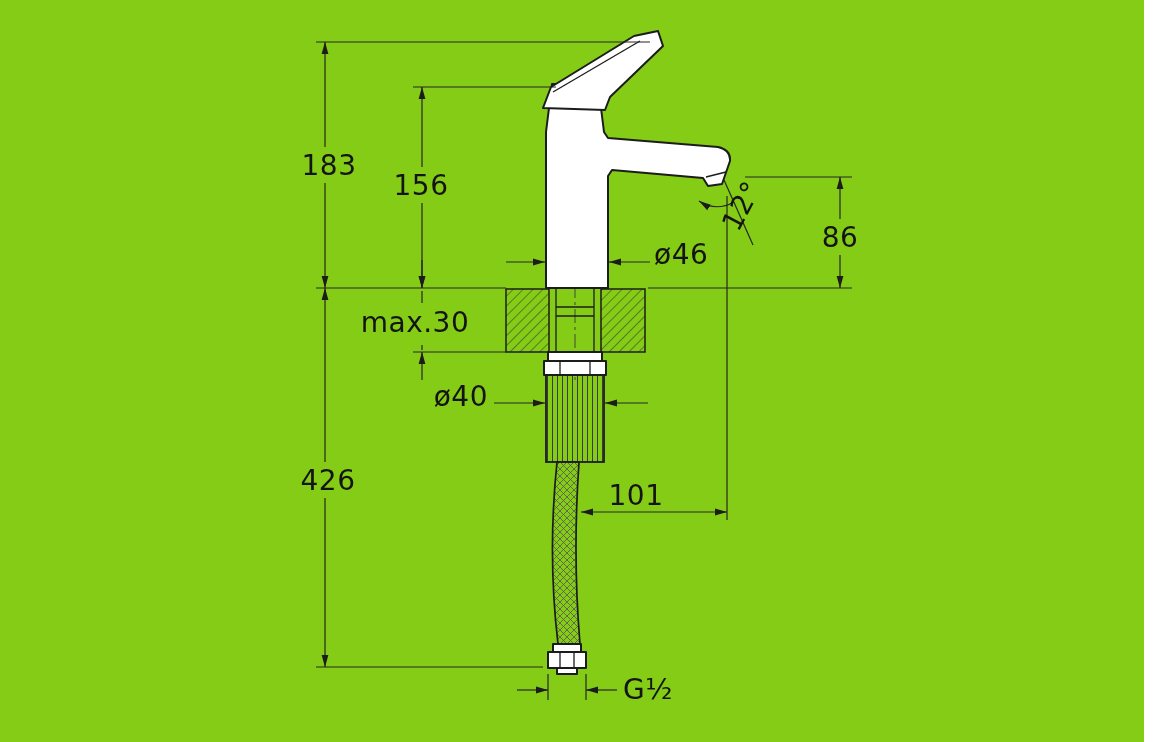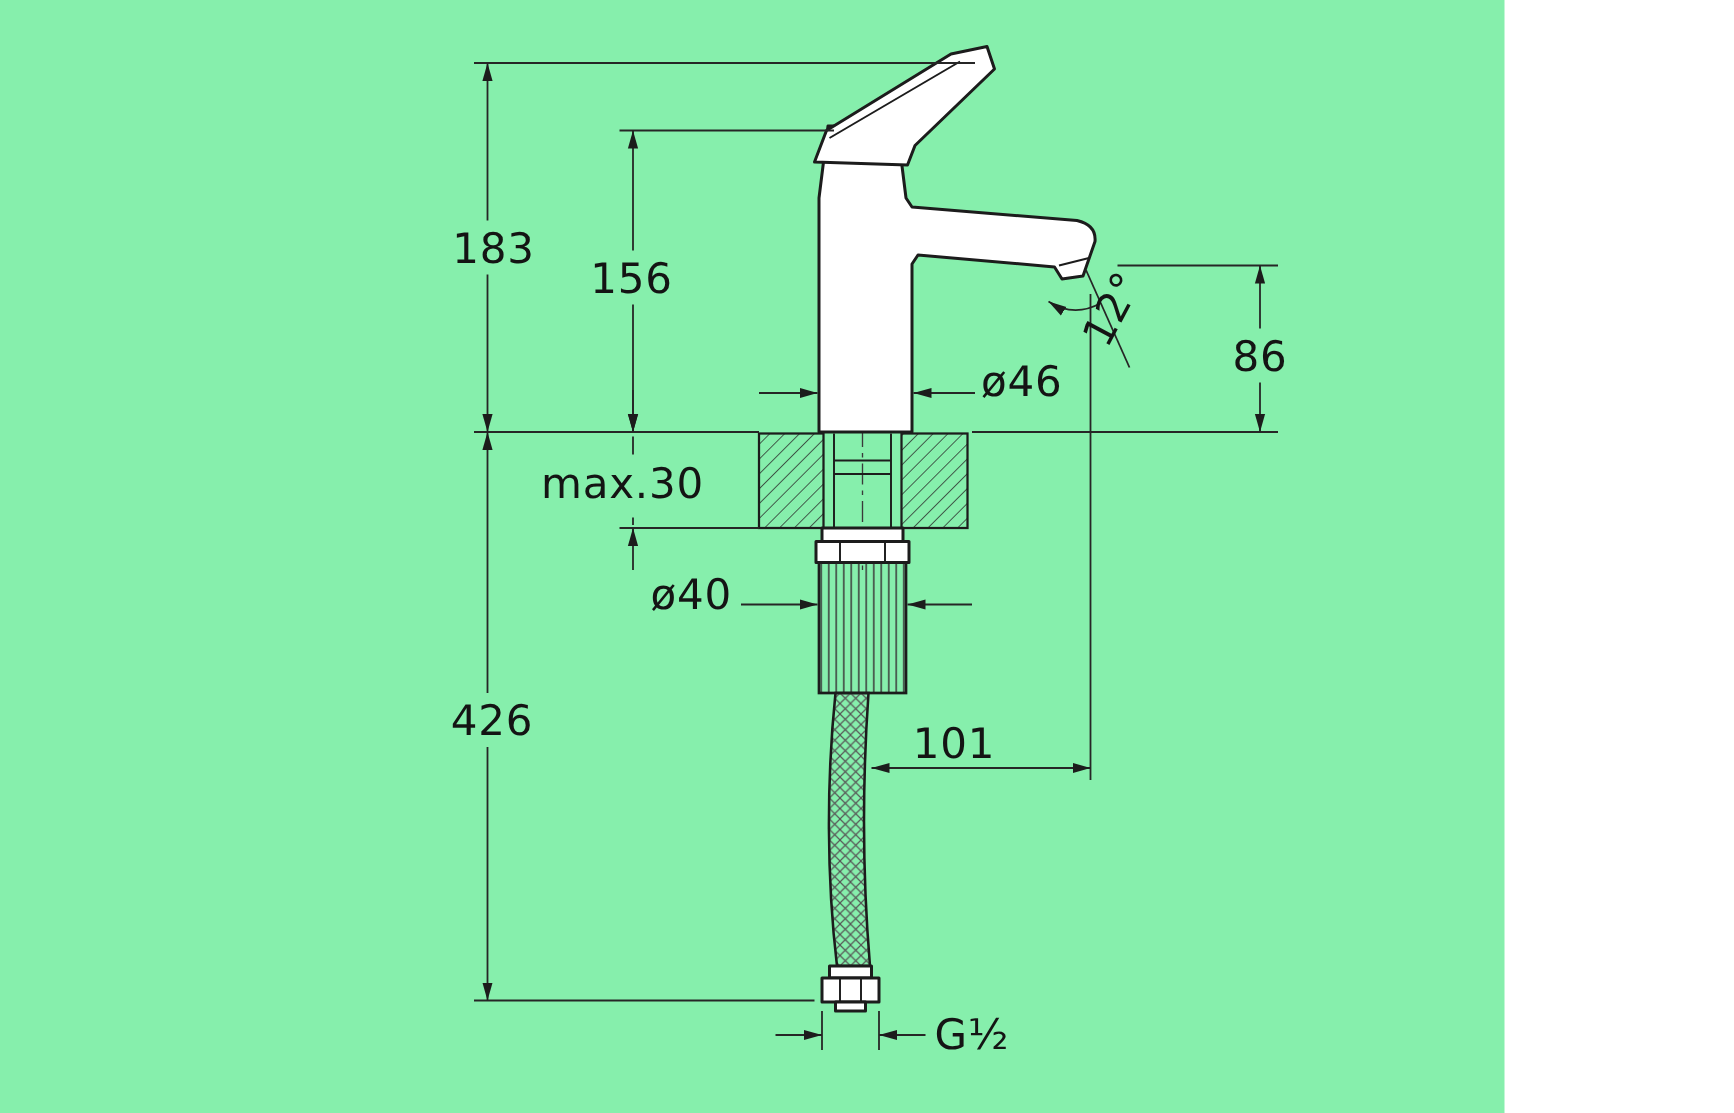--- a/index.html
+++ b/index.html
@@ -6,23 +6,23 @@
     margin: 0;
     padding: 0;
     background: #ffffff;
     width: 1156px;
     height: 742px;
     overflow: hidden;
     font-family: "DejaVu Sans", sans-serif;
   }
   .canvas {
     position: relative;
-    width: 1003px;
+    width: 1144px;
     height: 742px;
-    background: #86efac;
+    background: #84cc16;
   }
   svg { display: block; }
   .outline {
     fill: #ffffff;
     stroke: #1c1c1c;
     stroke-width: 2;
     stroke-linejoin: round;
   }
   .thin {
     fill: none;

